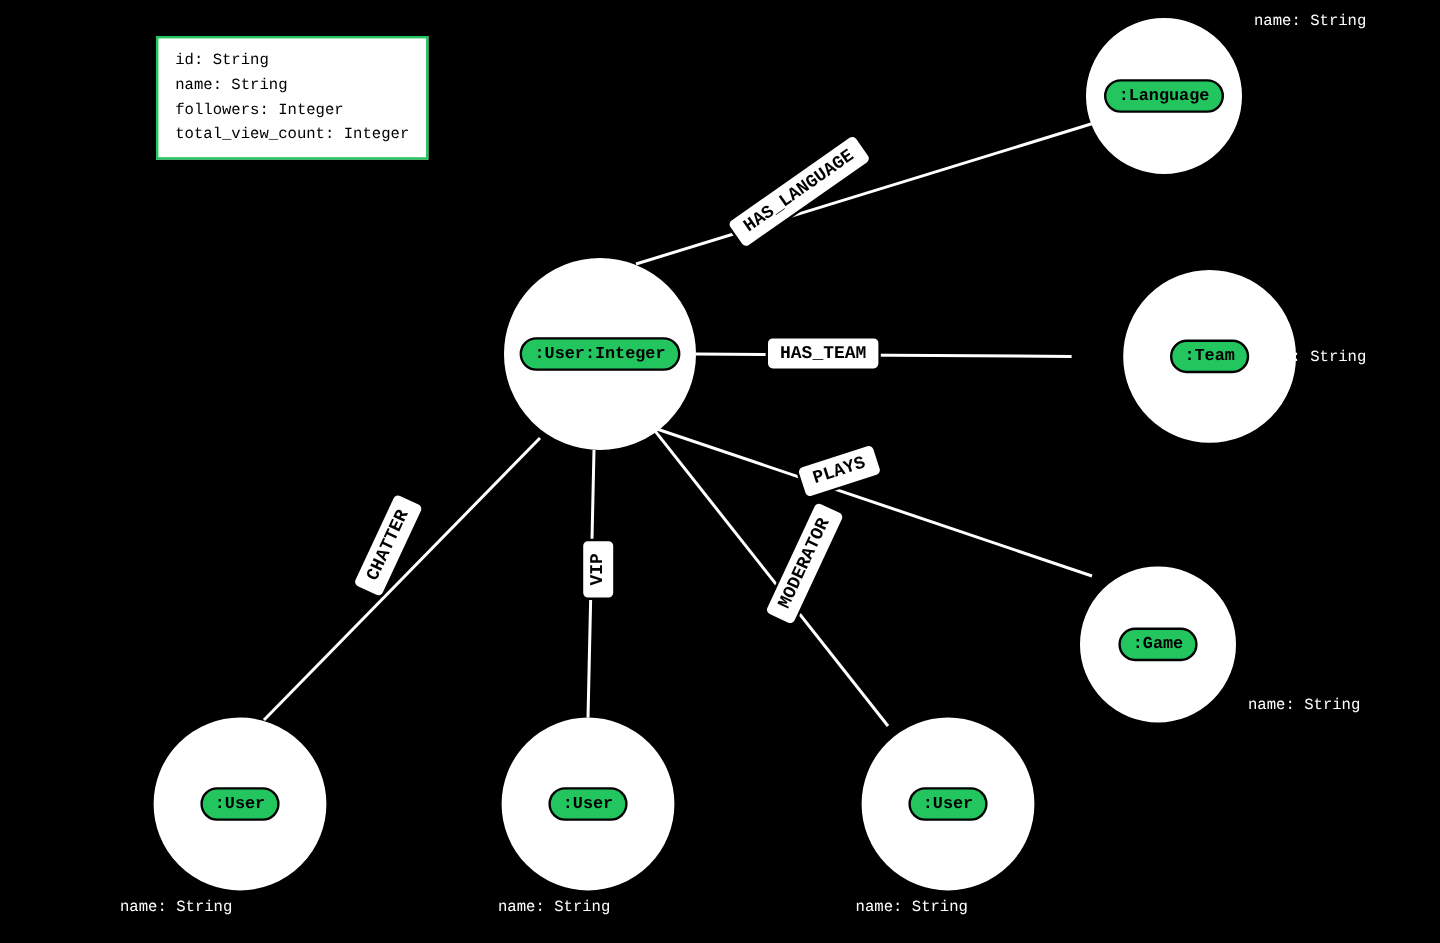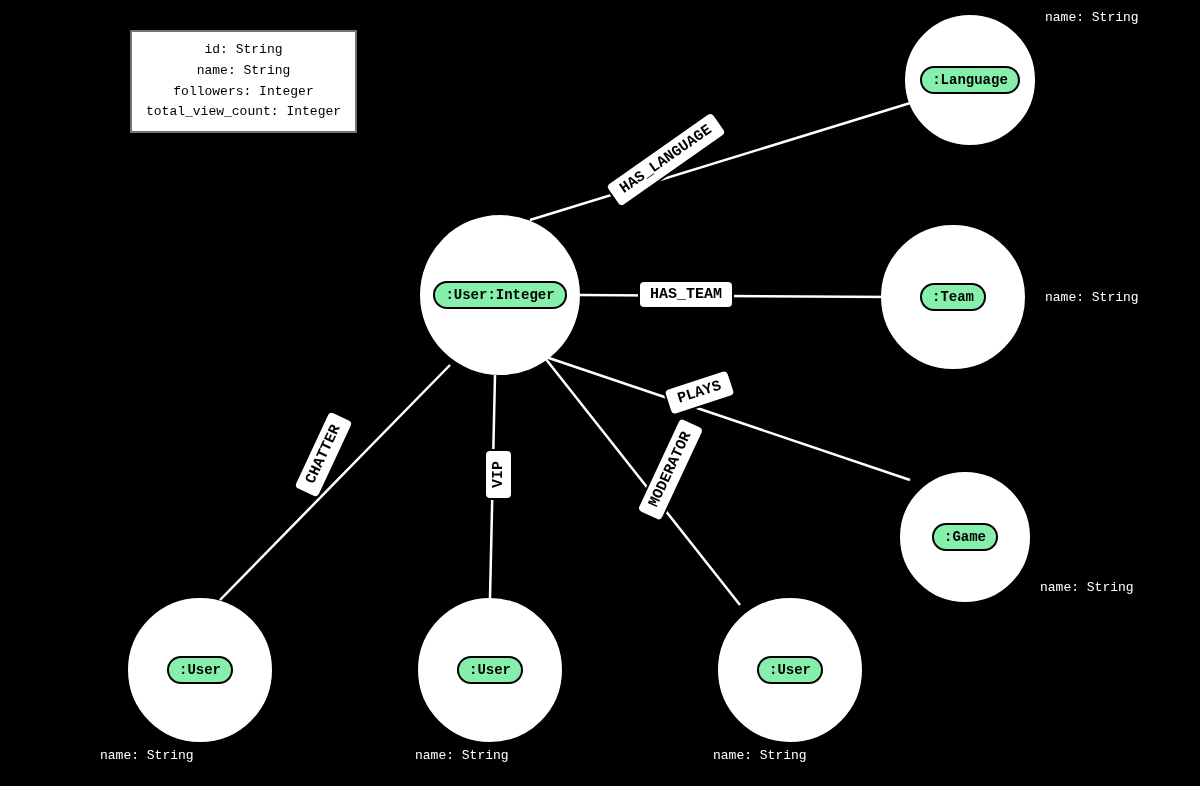--- a/index.html
+++ b/index.html
@@ -17,36 +17,36 @@
       border-radius: 50%;
       background: #fff;
       border: 3px solid #fff;
       display: flex;
       align-items: center;
       justify-content: center;
     }
 
     .node-label {
       position: absolute;
-      background: #86efac;
+      background: #22c55e;
       border: 2px solid #000;
       border-radius: 20px;
       padding: 4px 10px;
       font-size: 14px;
       font-weight: bold;
       white-space: nowrap;
     }
 
     .property-box {
       position: absolute;
       background: #fff;
-      border: 2px solid #737373;
+      border: 2px solid #22c55e;
       padding: 8px 14px;
       font-size: 13px;
-      text-align: center;
+      text-align: left;
       line-height: 1.6;
     }
 
     .property-label {
       position: absolute;
       color: #fff;
       font-size: 13px;
       white-space: nowrap;
       background: transparent;
     }
@@ -98,21 +98,21 @@
 </div>
 
 <div class="node-circle" style="left:420px; top:215px; width:160px; height:160px;">
   <div class="node-label">:User:Integer</div>
 </div>
 
 <div class="node-circle" style="left:905px; top:15px; width:130px; height:130px;">
   <div class="node-label">:Language</div>
 </div>
 
-<div class="node-circle" style="left:881px; top:225px; width:144px; height:144px;">
+<div class="node-circle" style="left:936px; top:225px; width:144px; height:144px;">
   <div class="node-label">:Team</div>
 </div>
 
 <div class="node-circle" style="left:900px; top:472px; width:130px; height:130px;">
   <div class="node-label">:Game</div>
 </div>
 
 <div class="node-circle" style="left:128px; top:598px; width:144px; height:144px;">
   <div class="node-label">:User</div>
 </div>

